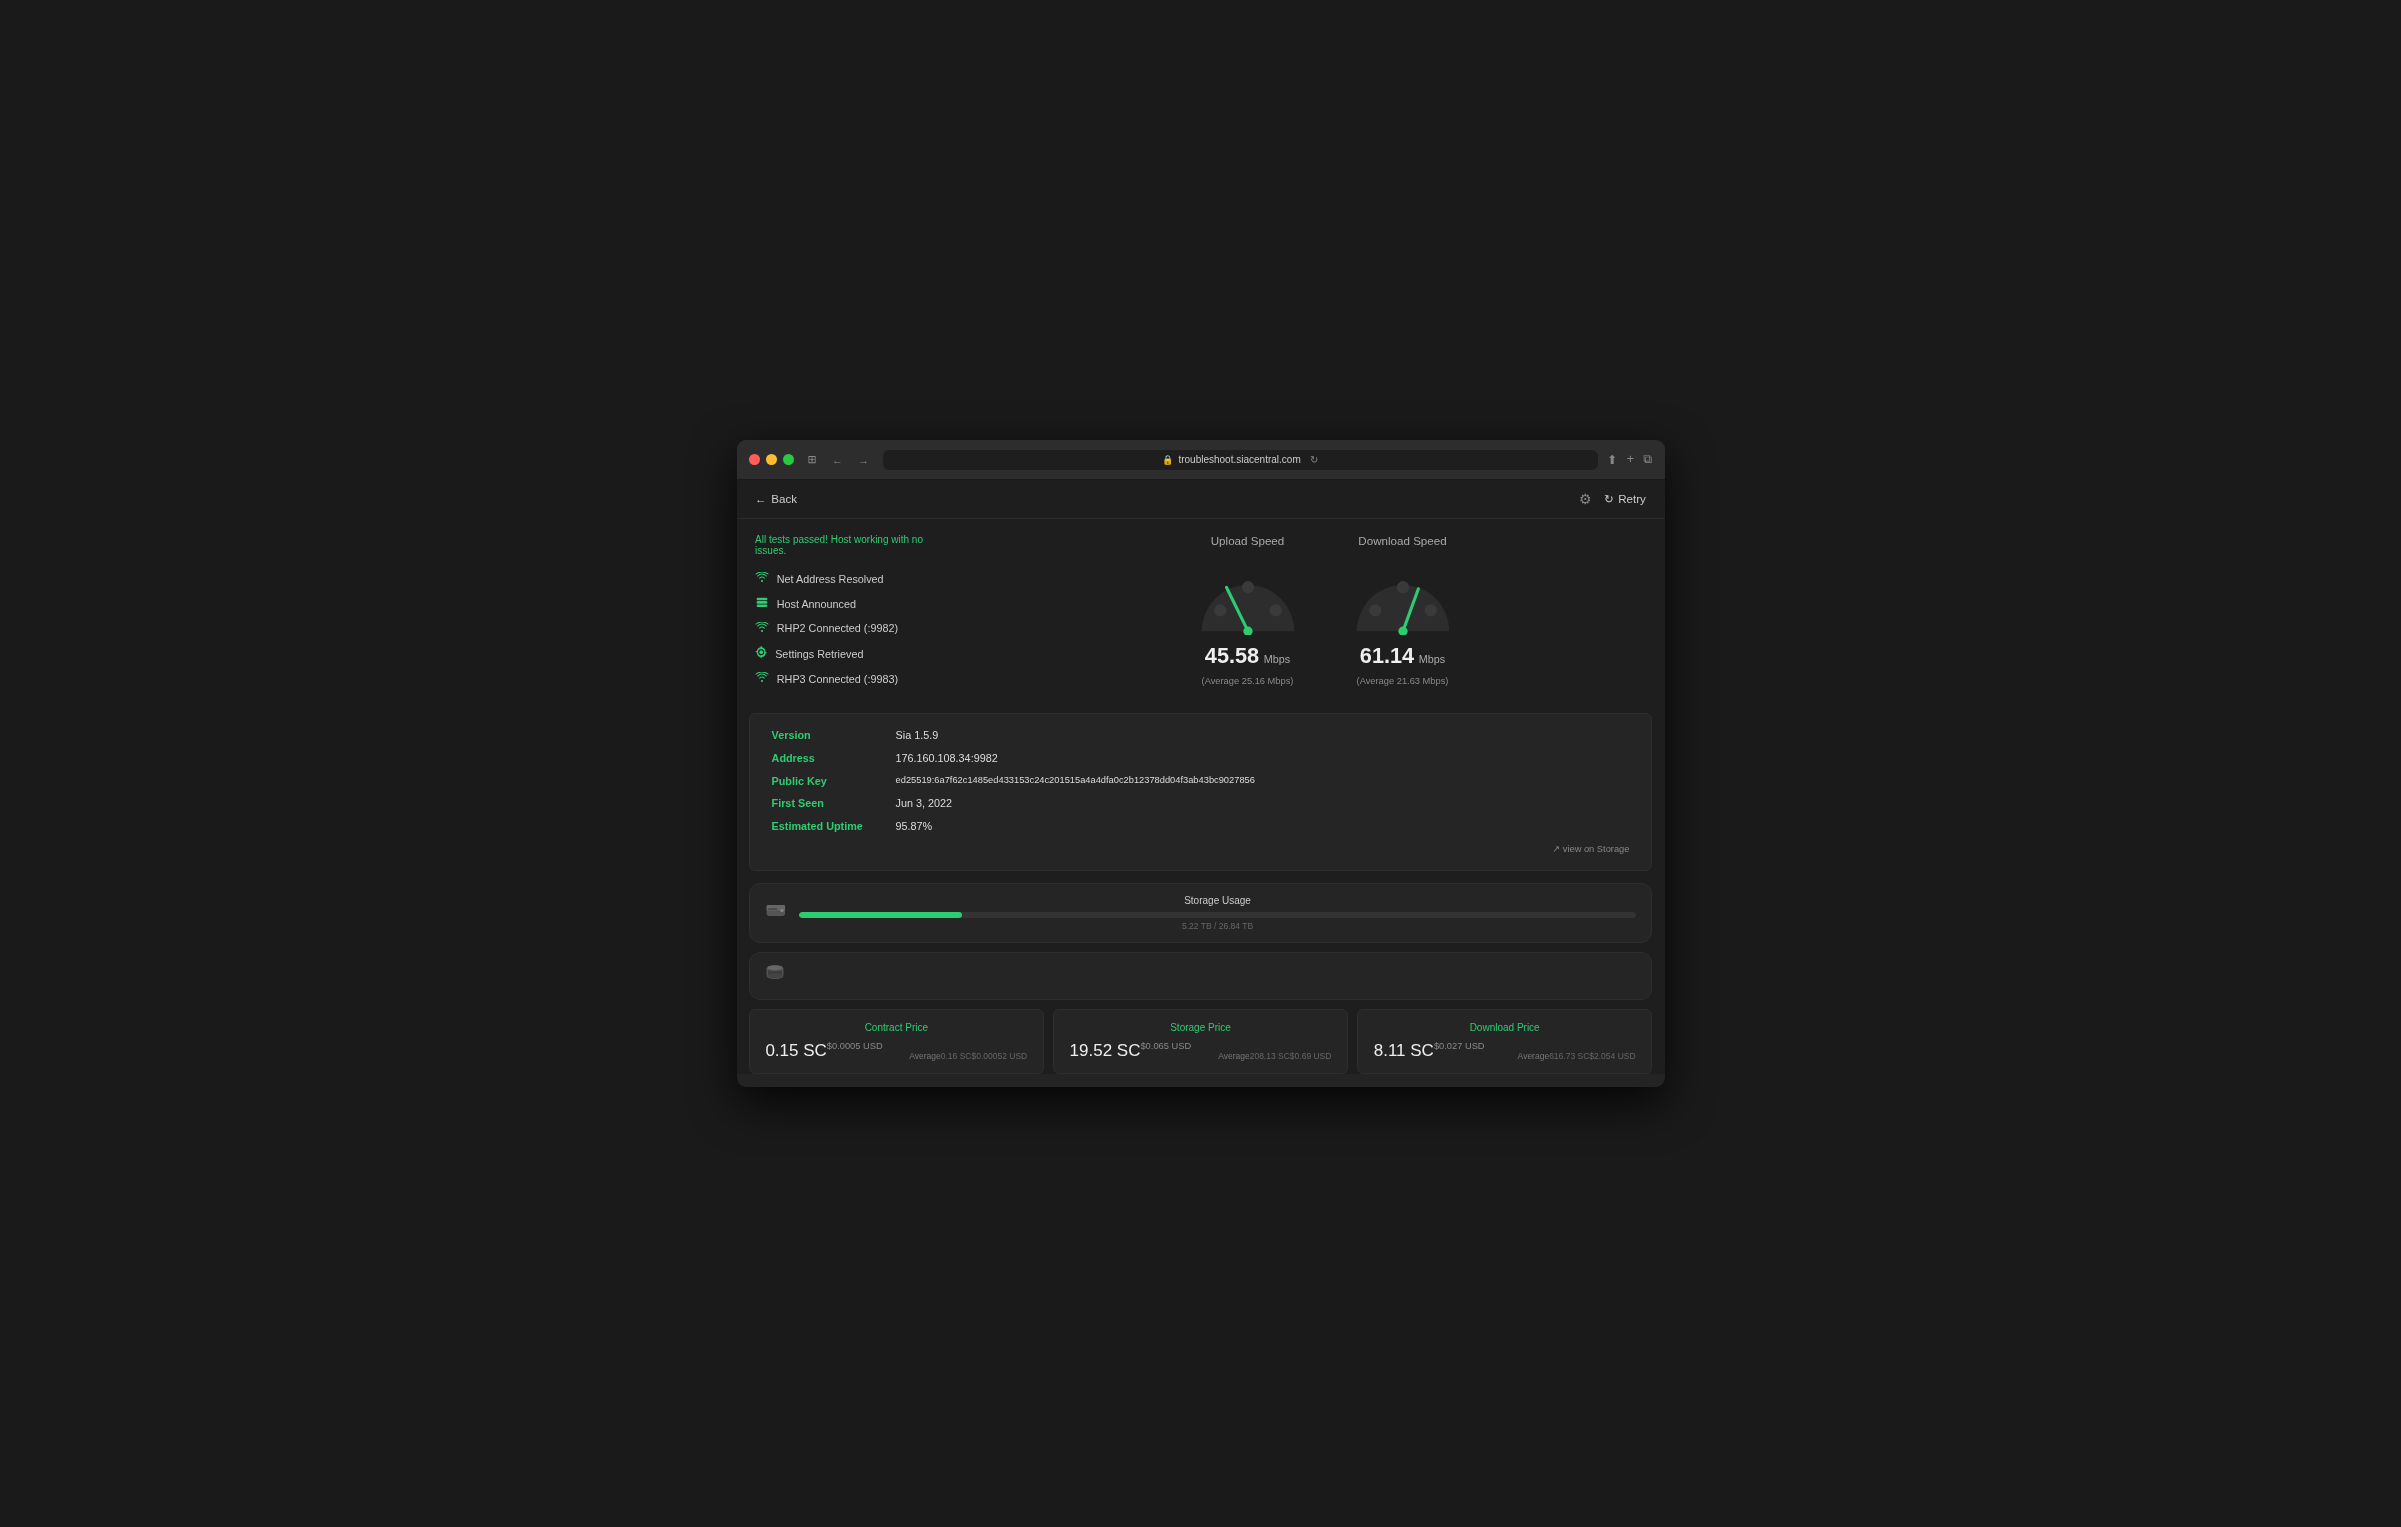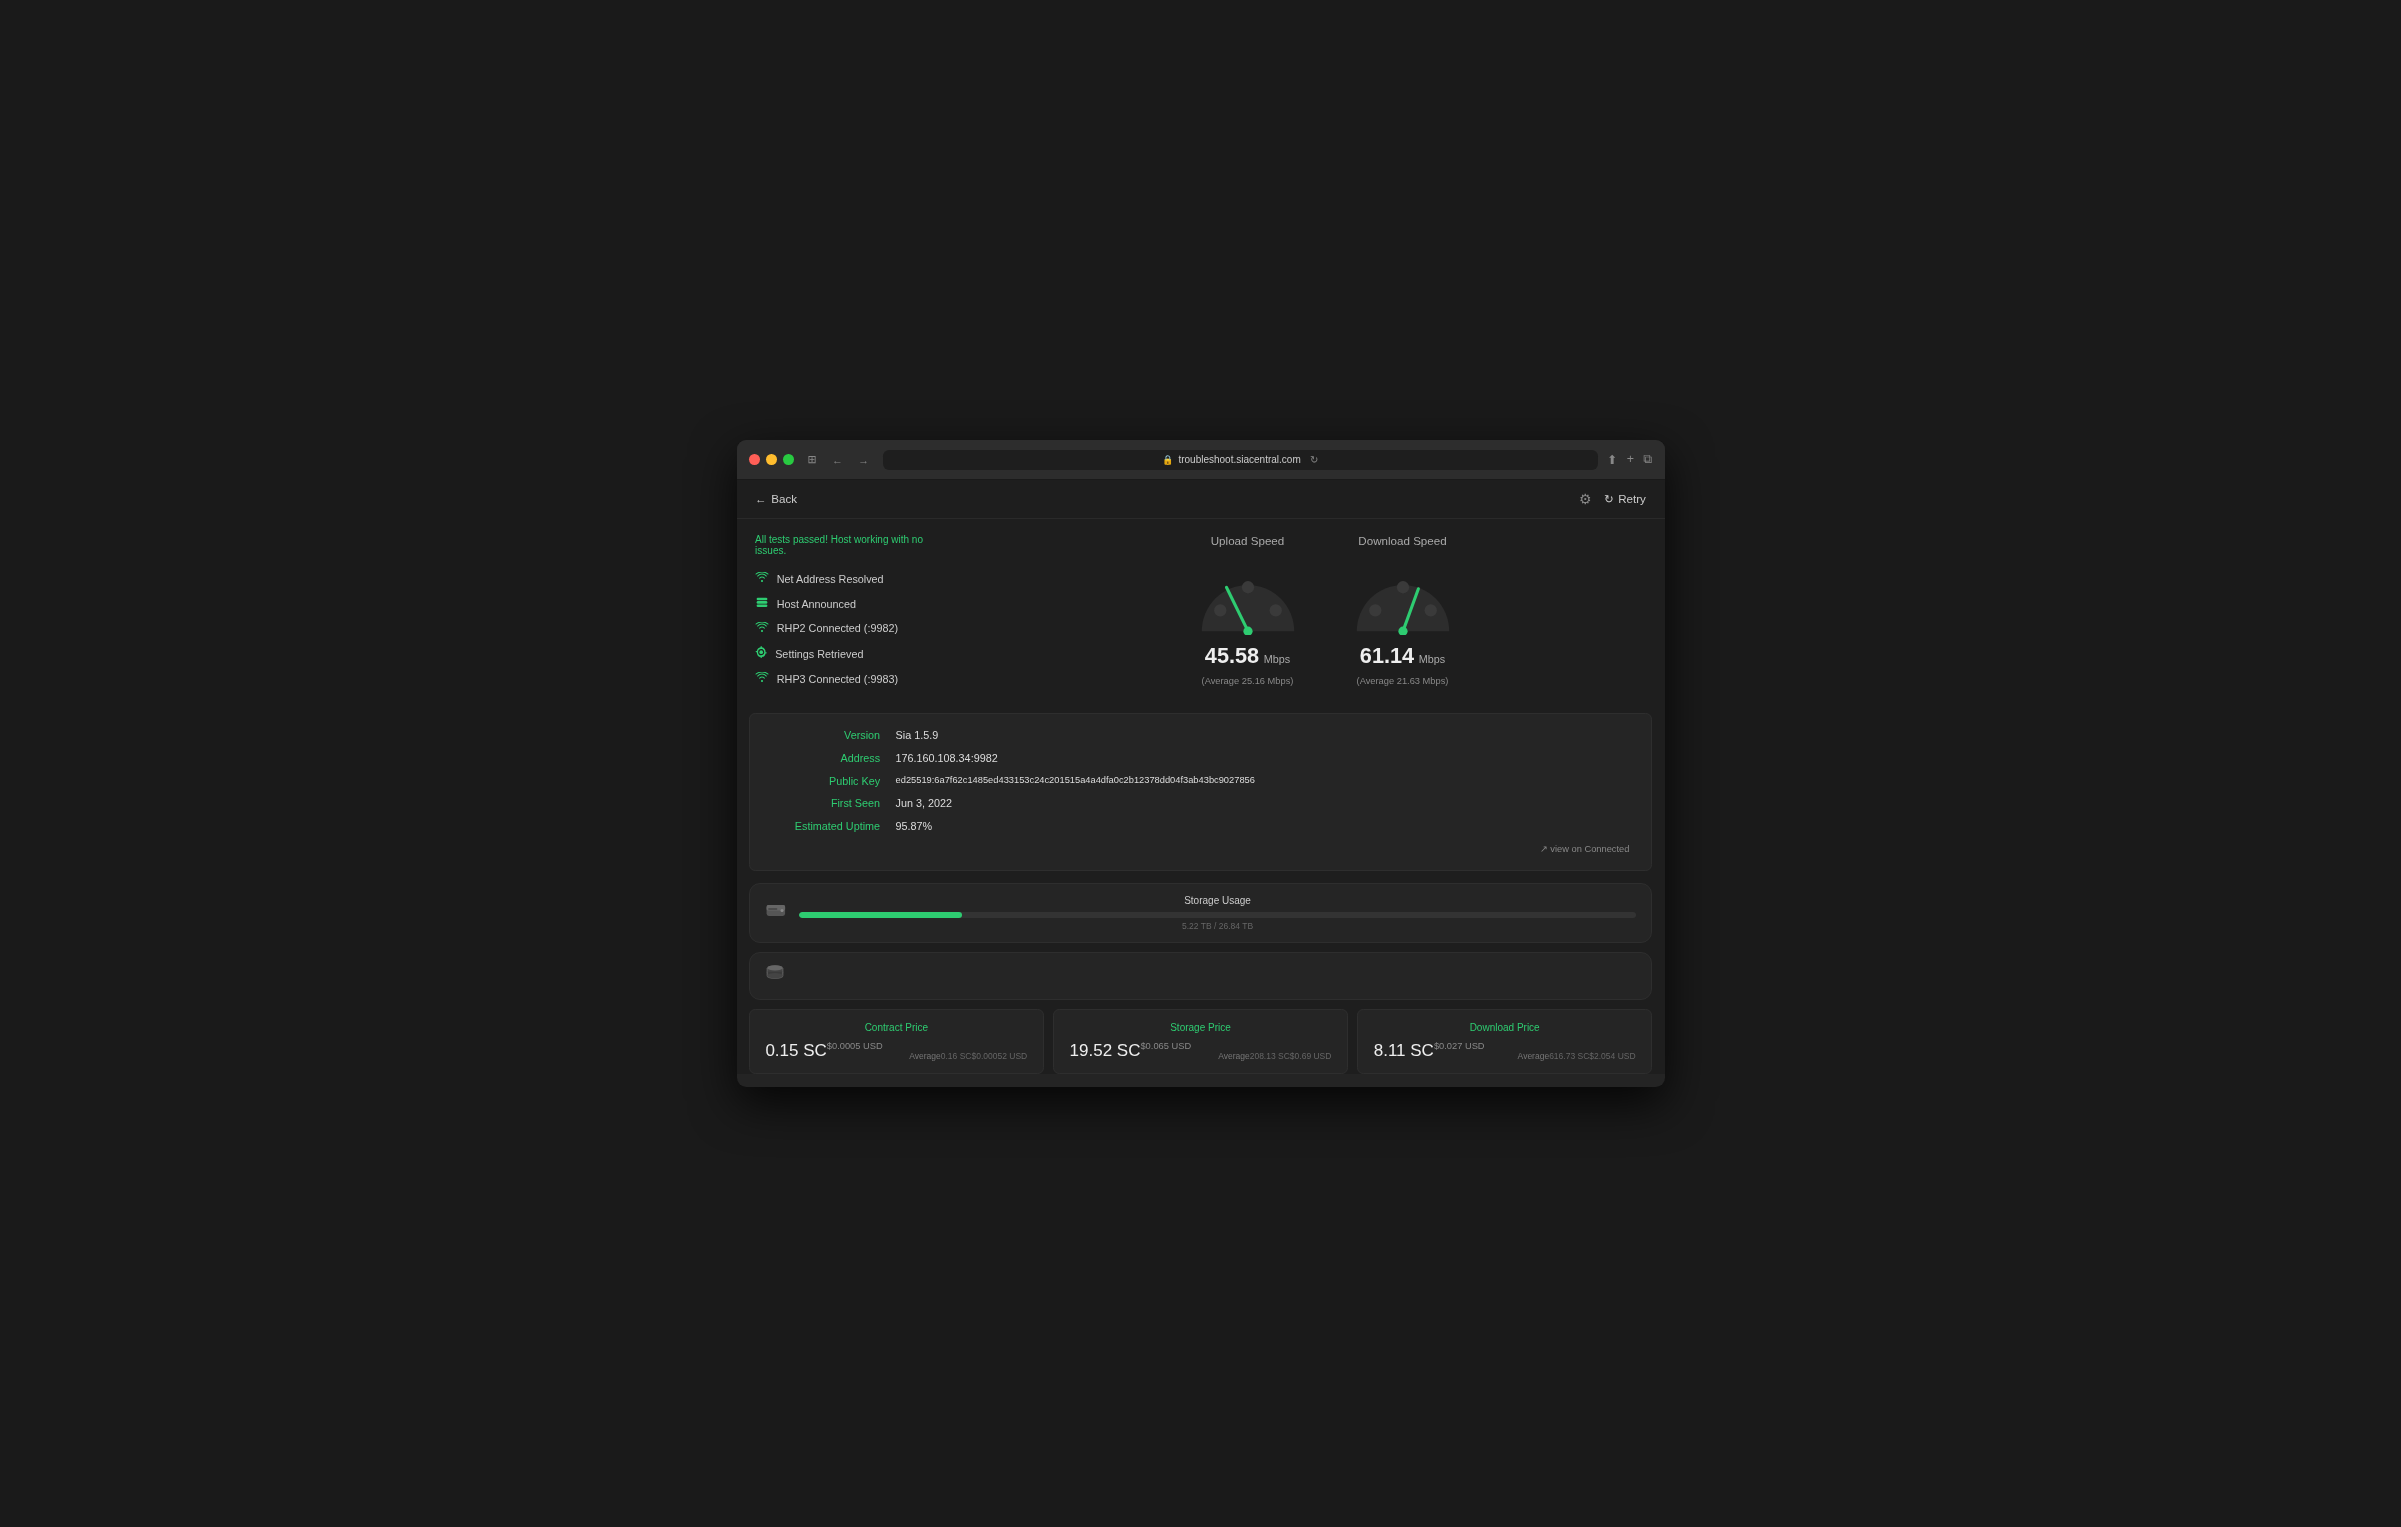--- a/index.html
+++ b/index.html
@@ -208,23 +208,23 @@
 
     .info-row {
       display: flex;
       margin-bottom: 10.8px;
       font-size: 10.8px;
     }
 
     .info-label {
       color: #2ecc71;
       width: 124px;
-      text-align: right;
       padding-right: 15.5px;
       flex-shrink: 0;
+      font-weight: bold;
     }
 
     .info-value {
       color: #ddd;
       word-break: break-all;
     }
 
     .view-siastats {
       text-align: right;
       color: #888;
@@ -518,21 +518,21 @@
       <div class="info-row">
         <span class="info-label">First Seen</span>
         <span class="info-value">Jun 3, 2022</span>
       </div>
       <div class="info-row">
         <span class="info-label">Estimated Uptime</span>
         <span class="info-value">95.87%</span>
       </div>
       <div class="view-siastats">
         <span>↗</span>
-        <span>view on Connected</span>
+        <span>view on Storage</span>
       </div>
     </div>
 
     <div class="usage-section">
       <div class="usage-icon">
         <svg width="21.7" height="17" viewBox="0 0 28 22" fill="none">
           <rect x="2" y="4" width="24" height="14" rx="3" fill="#555"></rect>
           <rect x="2" y="4" width="24" height="7" rx="2" fill="#666"></rect>
           <circle cx="22" cy="11" r="2" fill="#888"></circle>
           <rect x="4" y="8" width="12" height="2" rx="1" fill="#444"></rect>

